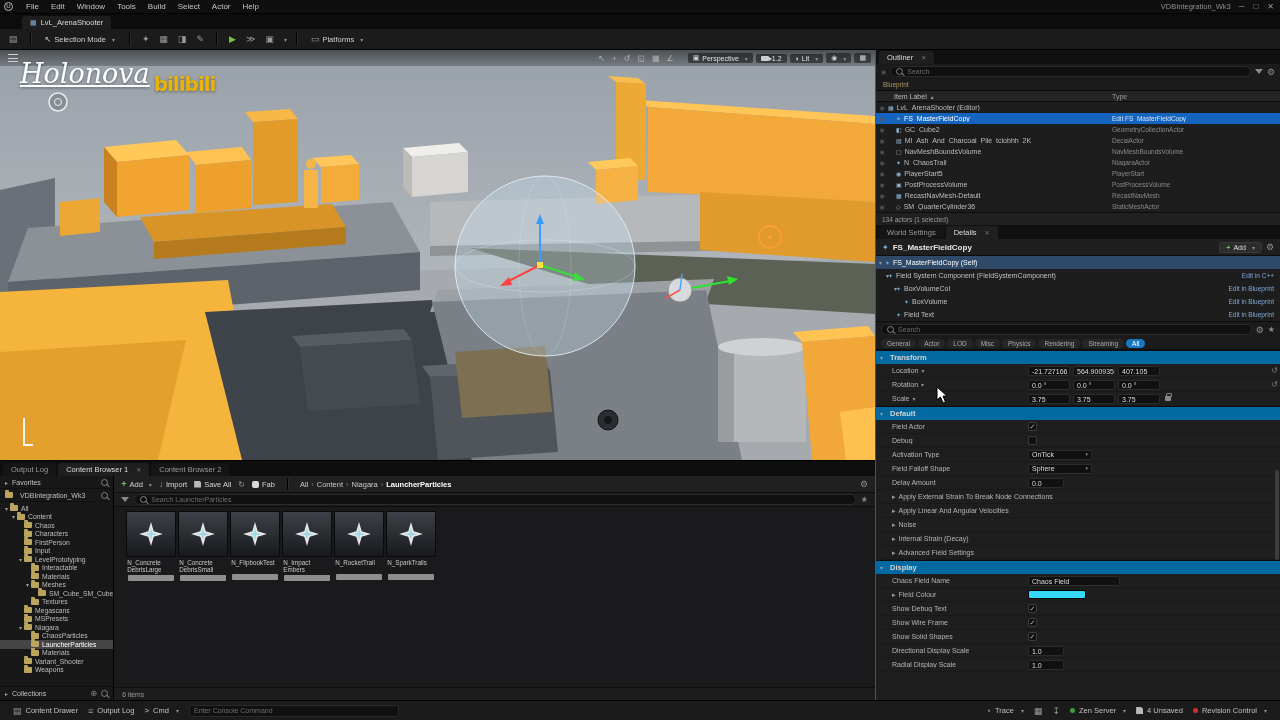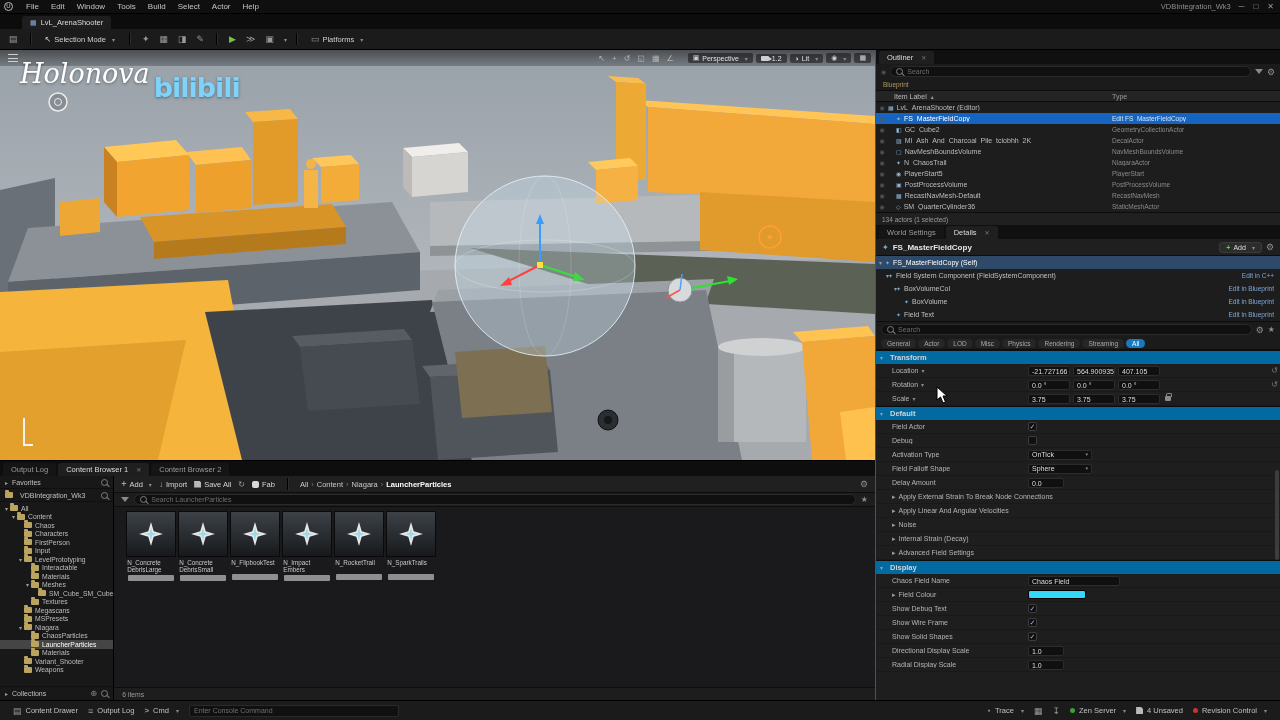--- a/index.html
+++ b/index.html
@@ -55,22 +55,22 @@
   .vp-mid{display:flex;gap:7px;margin-left:auto;margin-right:14px;color:#b5b5b5;font-size:8px;}
   .vp-right{display:flex;gap:3px;align-items:center;}
   .vp-pill{display:flex;align-items:center;gap:3px;background:rgba(10,10,10,.5);border-radius:2px;padding:1px 5px;font-size:7px;color:#e0e0e0;}
   .g-persp::before{content:"▣";color:#cfcfcf;font-size:7px;}
   .g-lit::before{content:"◑";color:#cfcfcf;font-size:7px;}
   .g-eye::before{content:"◉";color:#cfcfcf;font-size:7px;}
   .g-grid::before{content:"▦";color:#cfcfcf;font-size:7px;}
   .g-cam{width:8px;height:5px;background:#cfcfcf;border-radius:1px;position:relative;}
   .g-cam::after{content:"";position:absolute;right:-3px;top:1px;border-left:3px solid #cfcfcf;border-top:2px solid transparent;border-bottom:2px solid transparent;}
   .watermark{position:absolute;left:20px;top:58px;z-index:60;pointer-events:none;display:flex;align-items:flex-start;text-shadow:0 1px 3px rgba(0,0,0,.4);}
-  .wm1{font-family:"DejaVu Serif",serif;font-style:italic;font-size:27px;color:#ffffff;}
-  .wm2{font-family:"DejaVu Sans",sans-serif;font-weight:800;font-size:27px;color:#7dd3fc;letter-spacing:-1px;margin-left:4px;transform:translateY(14px);}
+  .wm1{font-family:"DejaVu Serif",serif;font-style:italic;font-size:27px;color:#ffffff;text-decoration:underline;}
+  .wm2{font-family:"DejaVu Sans",sans-serif;font-weight:800;font-size:20px;color:#eab308;letter-spacing:-1px;margin-left:4px;transform:translateY(14px);}
 
   
   .rightcol{position:absolute;left:875px;top:50px;width:405px;height:650px;background:#1b1b1b;border-left:1px solid #0369a1;display:flex;flex-direction:column;}
   .paneltabs{height:14px;background:#101010;display:flex;align-items:flex-end;padding-left:3px;gap:2px;flex:0 0 auto;}
   .ptab{height:13px;display:flex;align-items:center;padding:0 8px;font-size:7.5px;color:#9a9a9a;background:#151515;border-radius:3px 3px 0 0;gap:3px;}
   .ptab.active{background:#1f1f1f;color:#dcdcdc;}
   .ol-toolbar{height:15px;display:flex;align-items:center;gap:4px;padding:0 5px;background:#1b1b1b;flex:0 0 auto;}
   .searchbox{flex:1;display:flex;align-items:center;gap:4px;background:#101010;border:1px solid #2a2a2a;border-radius:8px;height:11px;padding:0 5px;}
   .searchbox input{flex:1;background:transparent;border:none;color:#c0c0c0;font-size:7px;height:9px;}
   .ol-chip{height:11px;display:flex;align-items:center;padding:0 7px;color:#b09a64;font-size:6.5px;background:#1b1b1b;flex:0 0 auto;}

